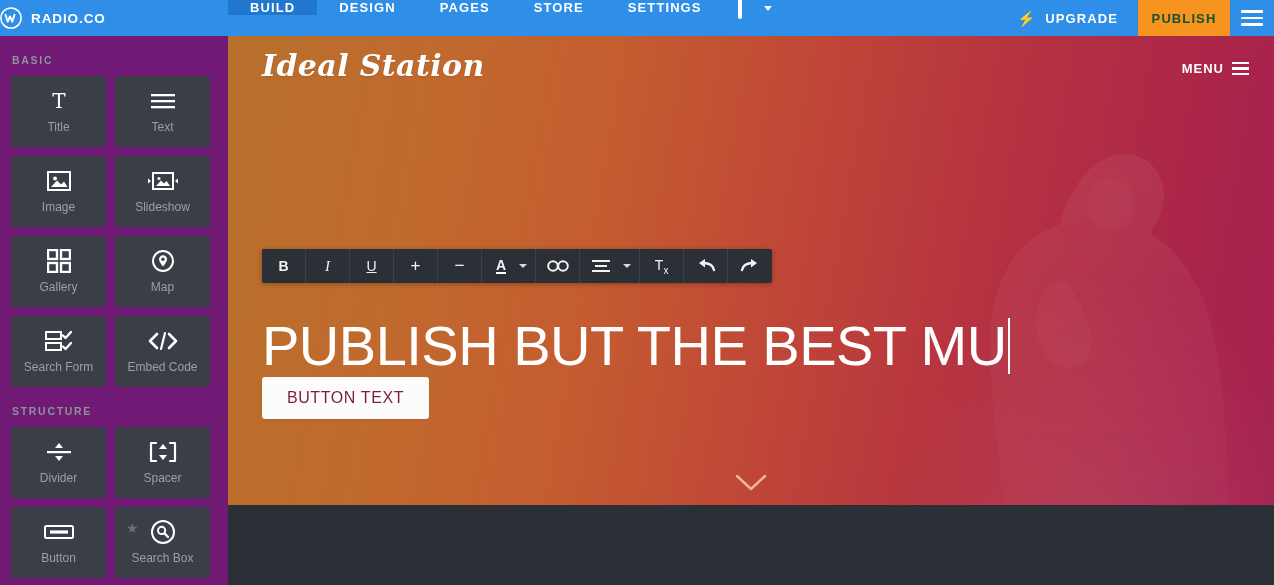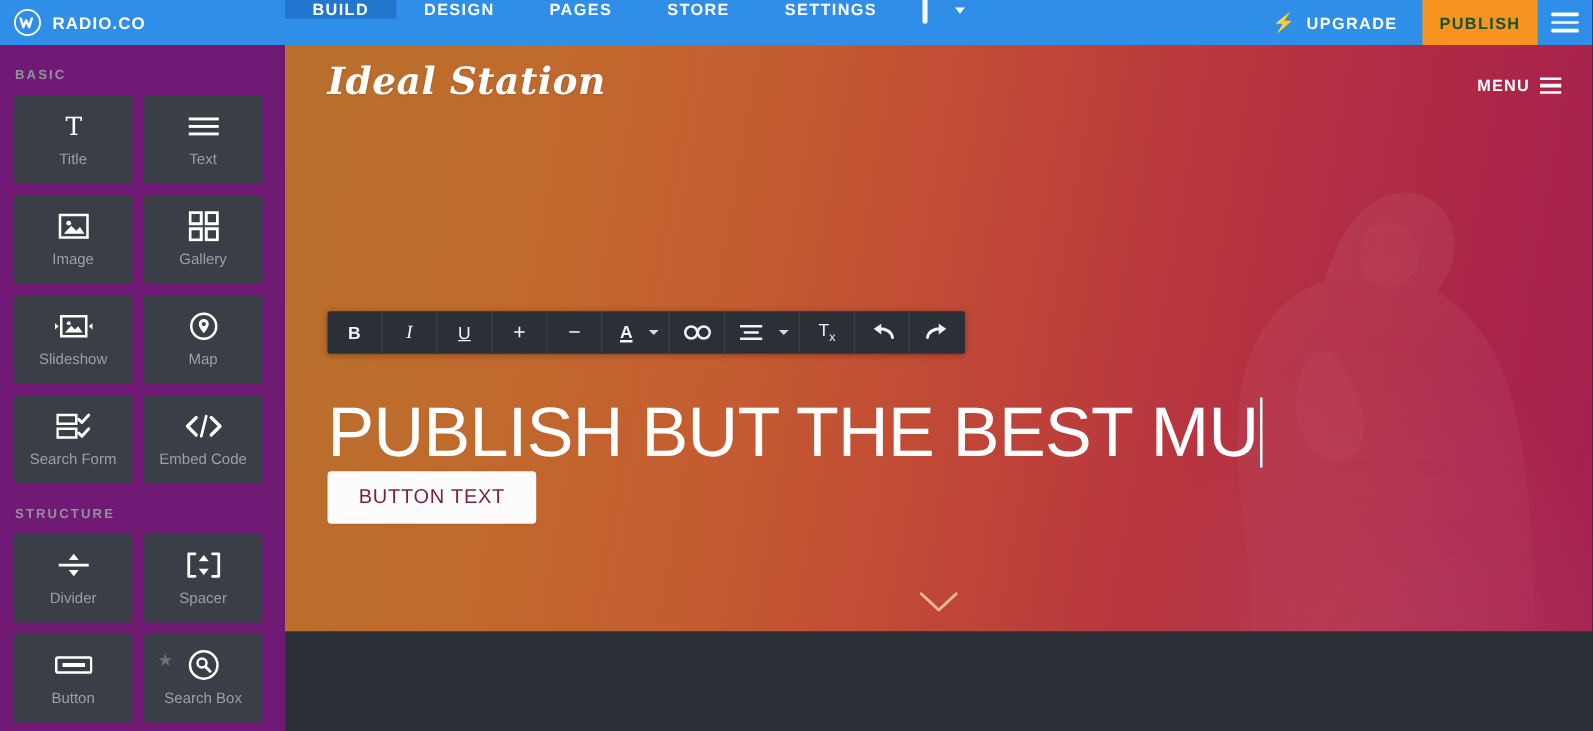--- a/index.html
+++ b/index.html
@@ -9,21 +9,21 @@
     background:#2b2f36;
   }
   #app { position:relative; width:1274px; height:585px; overflow:hidden; }
 
   
   .topnav {
     position:absolute; top:0; left:0; width:1274px; height:36px;
     background:#2f8fe8; display:flex; align-items:stretch; z-index:50;
   }
   .brand {
-    width:228px; display:flex; align-items:center; gap:9px; padding-left:11px;
+    width:228px; display:flex; align-items:center; gap:9px; 
     background:#2f8fe8;
   }
   .wlogo { width:22px; height:22px; flex:0 0 auto; }
   .brand-name {
     color:#ffffff; font-size:13.5px; letter-spacing:.9px; font-weight:600;
   }
   .navtabs { display:flex; align-items:flex-start; }
   .navtab {
     display:flex; align-items:center; padding:0 22px;
     color:#ffffff; font-size:13px; letter-spacing:1.1px; font-weight:600;
@@ -230,41 +230,41 @@
             <rect x="2" y="2" width="22" height="18" fill="none" stroke="#fff" stroke-width="2"></rect>
             <circle cx="9" cy="8.5" r="1.9" fill="#fff"></circle>
             <path d="M5 17 L11 10.5 L15 14.5 L18 11.5 L21.5 17 Z" fill="#fff"></path>
           </svg>
         </span>
         <span class="lbl">Image</span>
       </div>
 
       <div class="sb-card">
         <span class="sb-ico">
-          <svg width="24" height="24" viewBox="0 0 24 24">
-            <rect x="1" y="1" width="9" height="9" fill="none" stroke="#fff" stroke-width="2.4"></rect>
-            <rect x="14" y="1" width="9" height="9" fill="none" stroke="#fff" stroke-width="2.4"></rect>
-            <rect x="1" y="14" width="9" height="9" fill="none" stroke="#fff" stroke-width="2.4"></rect>
-            <rect x="14" y="14" width="9" height="9" fill="none" stroke="#fff" stroke-width="2.4"></rect>
-          </svg>
-        </span>
-        <span class="lbl">Gallery</span>
-      </div>
-
-      <div class="sb-card">
-        <span class="sb-ico">
           <svg width="32" height="22" viewBox="0 0 32 22">
             <rect x="6" y="3" width="20" height="16" fill="none" stroke="#fff" stroke-width="2"></rect>
             <circle cx="12" cy="8.5" r="1.5" fill="#fff"></circle>
             <path d="M9 16 L14 10.5 L17 13.5 L19.5 11 L23 16 Z" fill="#fff"></path>
             <path d="M4 11 L1 8.5 L1 13.5 Z" fill="#fff"></path>
             <path d="M28 11 L31 8.5 L31 13.5 Z" fill="#fff"></path>
           </svg>
         </span>
         <span class="lbl">Slideshow</span>
+      </div>
+
+      <div class="sb-card">
+        <span class="sb-ico">
+          <svg width="24" height="24" viewBox="0 0 24 24">
+            <rect x="1" y="1" width="9" height="9" fill="none" stroke="#fff" stroke-width="2.4"></rect>
+            <rect x="14" y="1" width="9" height="9" fill="none" stroke="#fff" stroke-width="2.4"></rect>
+            <rect x="1" y="14" width="9" height="9" fill="none" stroke="#fff" stroke-width="2.4"></rect>
+            <rect x="14" y="14" width="9" height="9" fill="none" stroke="#fff" stroke-width="2.4"></rect>
+          </svg>
+        </span>
+        <span class="lbl">Gallery</span>
       </div>
 
       <div class="sb-card">
         <span class="sb-ico">
           <svg width="24" height="24" viewBox="0 0 24 24">
             <circle cx="12" cy="12" r="10" fill="none" stroke="#fff" stroke-width="2"></circle>
             <path d="M12 6.2 C9.7 6.2 8 8 8 10.2 C8 13 12 17.5 12 17.5 C12 17.5 16 13 16 10.2 C16 8 14.3 6.2 12 6.2 Z" fill="#fff"></path>
             <circle cx="12" cy="10.2" r="1.7" fill="#3a3e47"></circle>
           </svg>
         </span>

